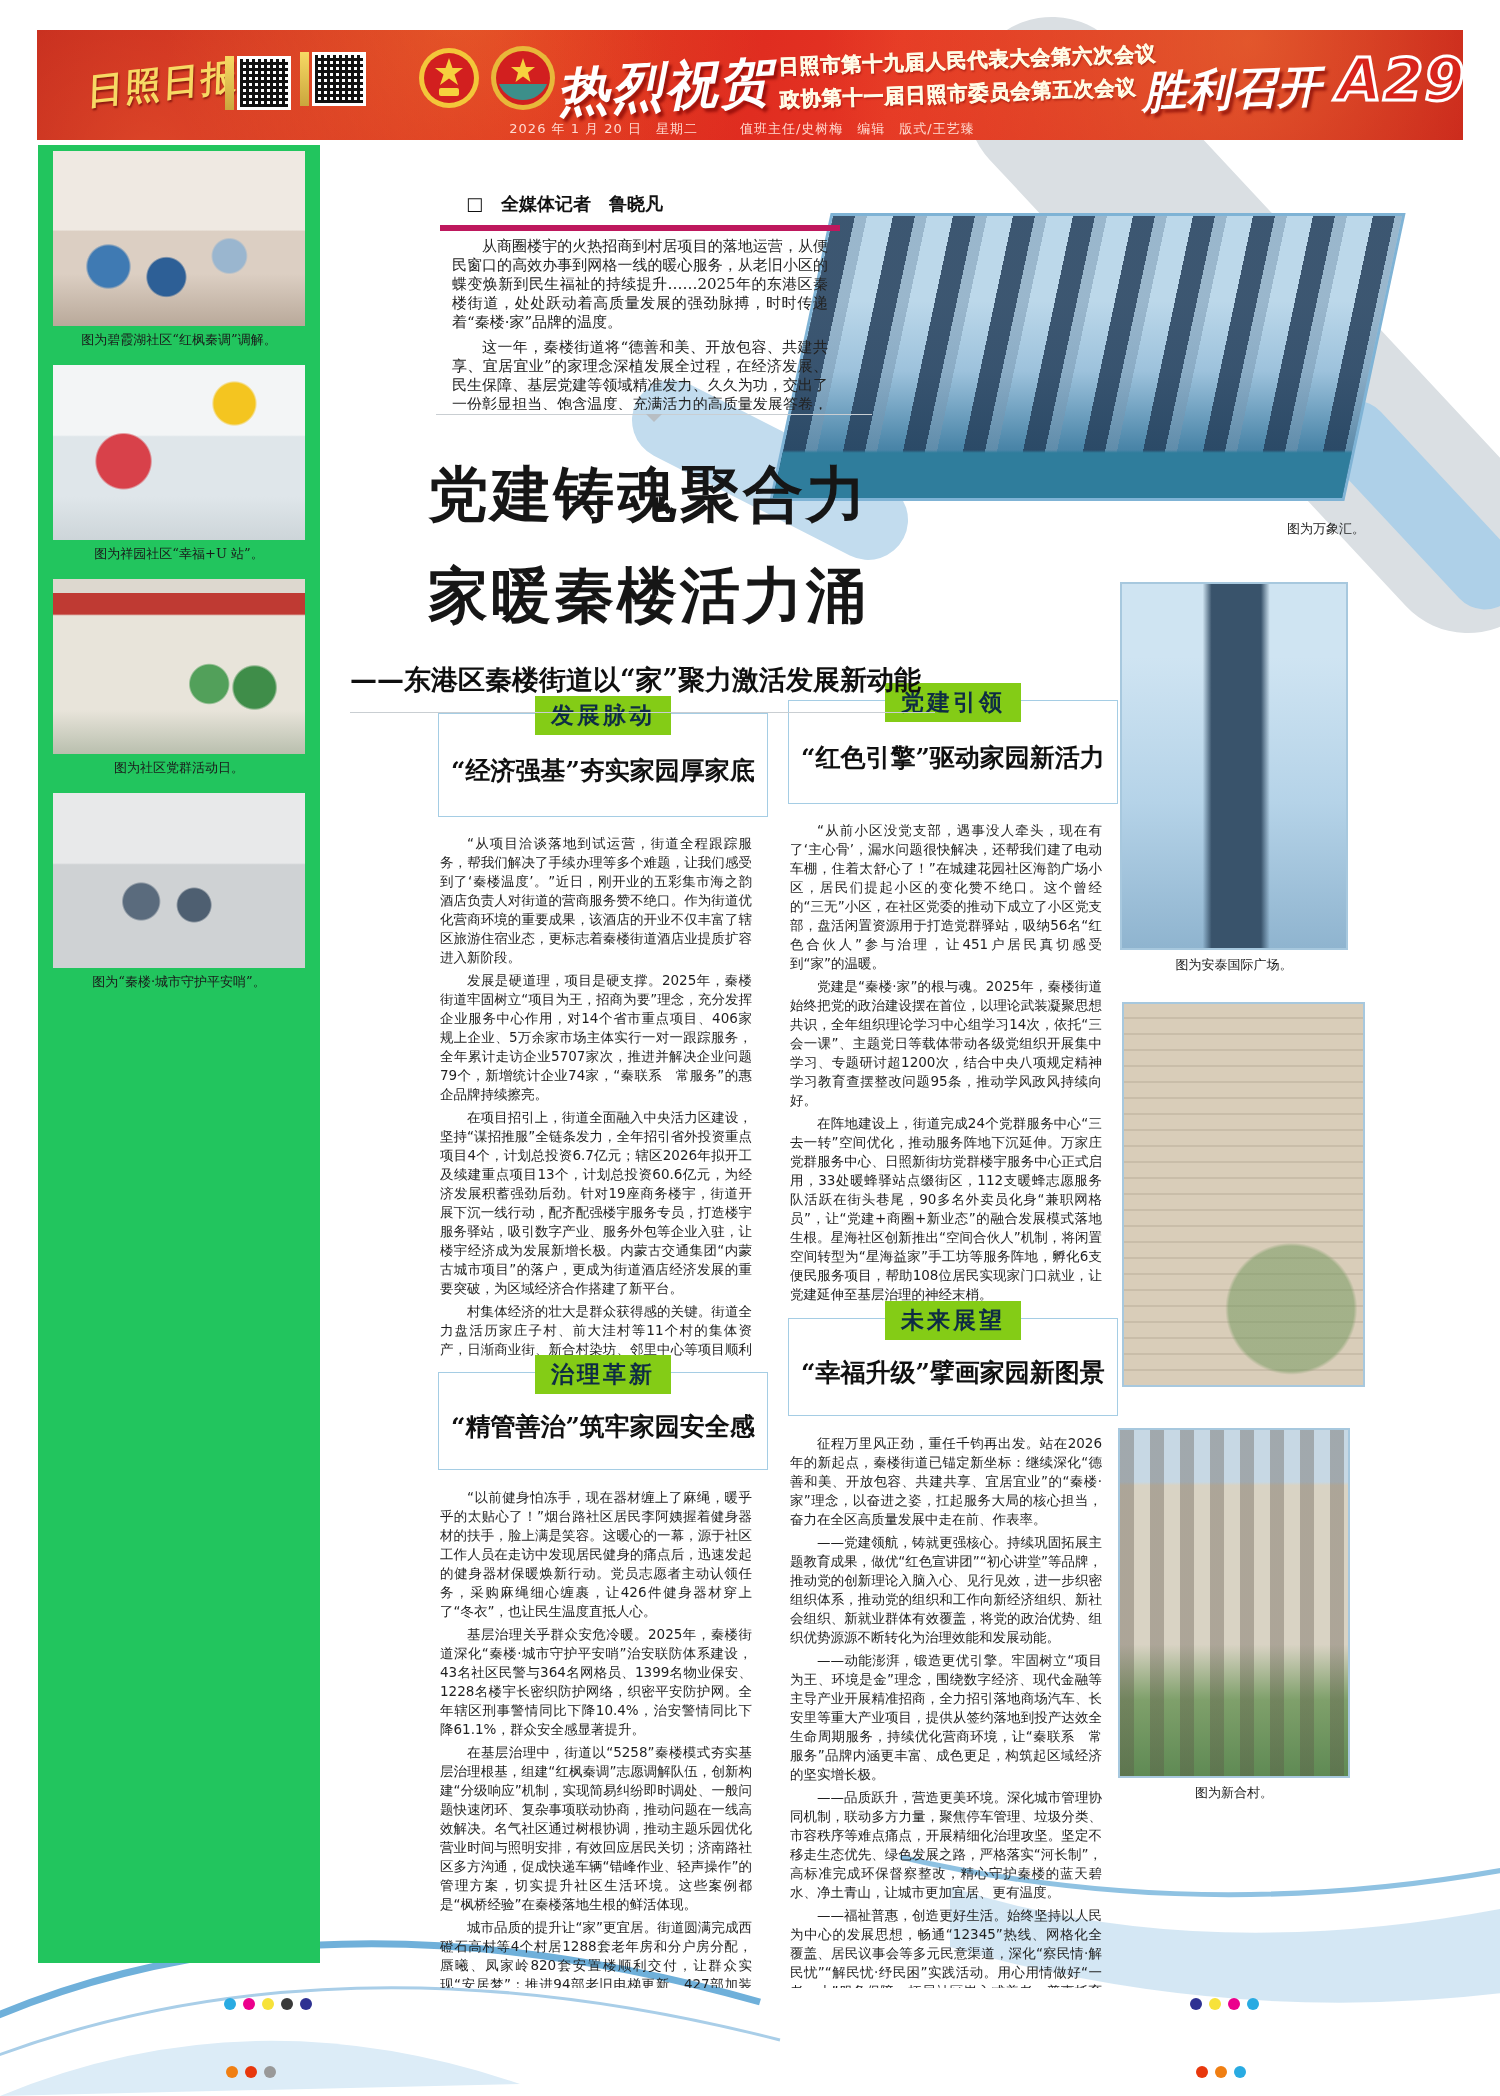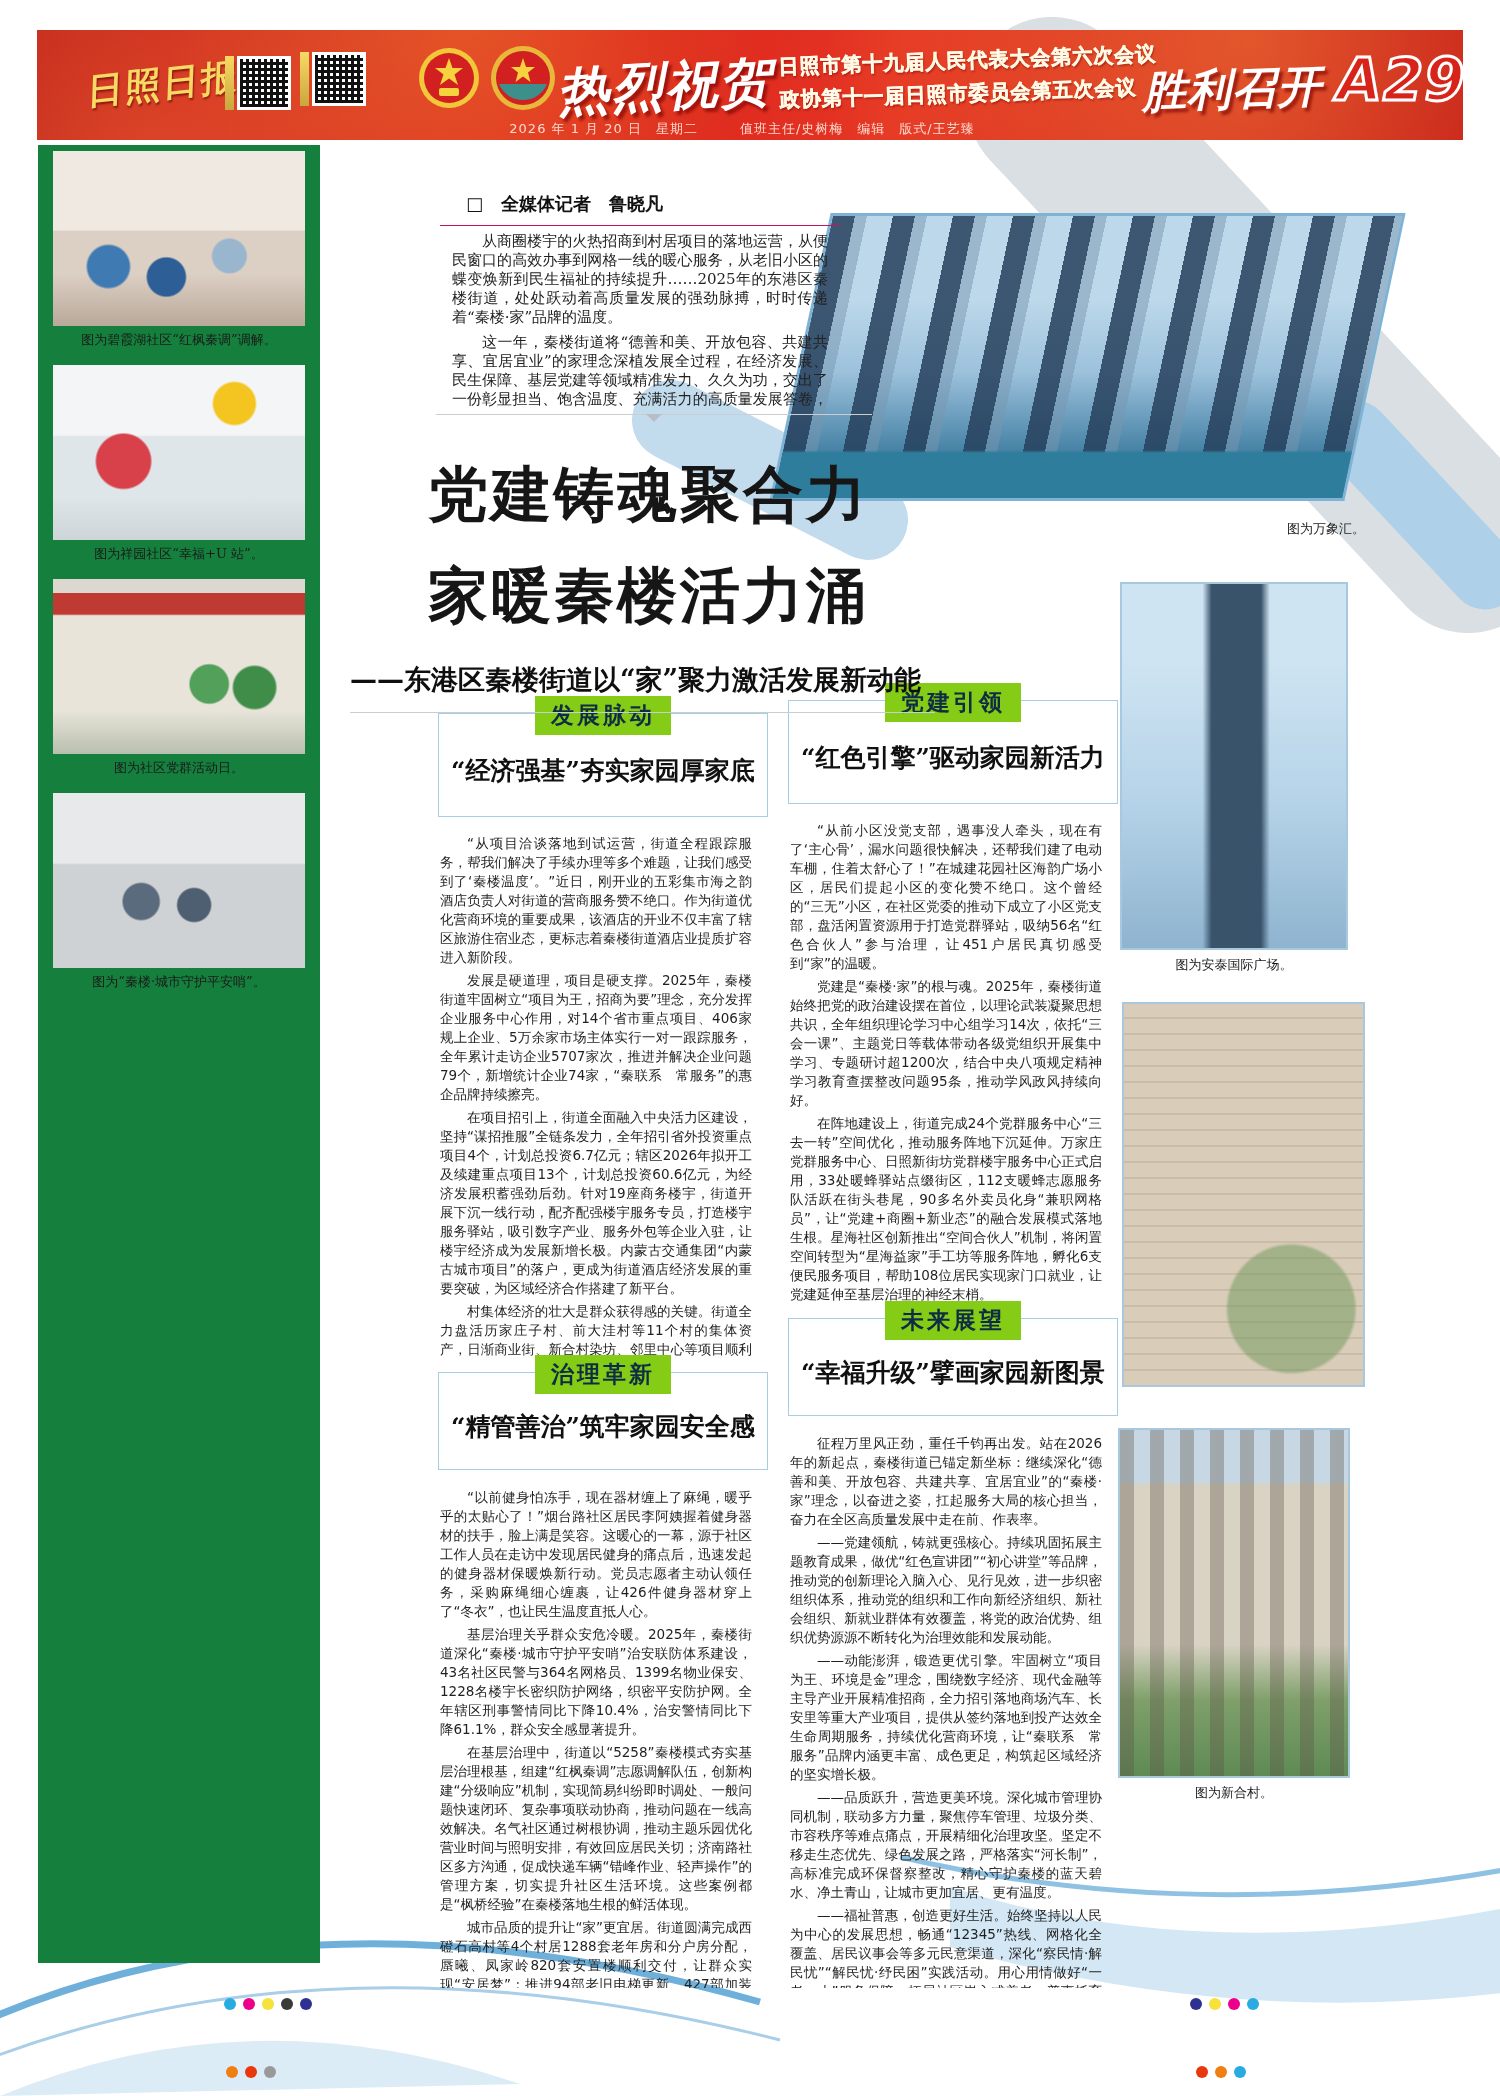--- a/index.html
+++ b/index.html
@@ -41,21 +41,21 @@
   .meeting{left:742px;top:14px;line-height:33px;font-size:20px;font-weight:bold;color:#fdf0a8;
       -webkit-text-stroke:.6px #fffbe8;letter-spacing:1px;transform:rotate(-2deg);
       text-shadow:1px 2px 2px rgba(120,0,0,.5);}
   .victory{left:1105px;top:30px;font-size:44px;font-weight:bold;color:#fff;font-style:italic;
       letter-spacing:1px;transform:rotate(-2deg);text-shadow:3px 4px 3px rgba(120,0,0,.65);}
   .pageno{left:1300px;top:16px;font-size:58px;font-weight:bold;font-style:italic;color:#d8231b;
       -webkit-text-stroke:3px #fff;letter-spacing:1px;}
   .dateline{left:395px;top:90px;width:620px;text-align:center;font-size:13px;color:#ffd9cf;letter-spacing:1px;}
 
   
-  .rail{left:38px;top:145px;width:282px;height:1818px;background:#15803d;z-index:2;padding-top:6px;box-sizing:border-box;}
+  .rail{left:38px;top:145px;width:282px;height:1818px;background:#22c55e;z-index:2;padding-top:6px;box-sizing:border-box;}
   .rail figure{width:252px;margin:0 auto 16px;padding:0;}
   .ph{width:252px;height:175px;}
   .rail figcaption{margin-top:5px;font-size:13px;color:#1a1a1a;text-align:center;
       font-family:"DejaVu Serif","Liberation Serif",serif;}
   .ph1{background:
       radial-gradient(circle at 22% 66%, #3f7ab3 0 9%, transparent 10%),
       radial-gradient(circle at 45% 72%, #2d5f96 0 10%, transparent 11%),
       radial-gradient(circle at 70% 60%, #9ab6cf 0 8%, transparent 9%),
       linear-gradient(180deg,#efe9e2 0 45%,#dccfc3 46% 70%,#b9a99a 100%);}
   .ph2{background:
@@ -75,21 +75,21 @@
       radial-gradient(circle at 80% 62%, #3f8d49 0 9%, transparent 10%),
       linear-gradient(180deg,#ddd8cf 0 8%,#bf3a33 8% 20%,#e8e4da 21% 75%,#b9bfae 100%);}
   .ph6{background:
       radial-gradient(circle at 35% 62%, #5a6b7d 0 9%, transparent 10%),
       radial-gradient(circle at 56% 64%, #4e5f71 0 9%, transparent 10%),
       linear-gradient(180deg,#e8e9ea 0 40%,#cfd2d4 41% 100%);}
 
   
   .intro{left:440px;top:192px;width:400px;height:218px;overflow:hidden;z-index:2;}
   .byline{width:420px;font-size:18px;font-weight:bold;color:#111;padding:0 0 9px 26px;
-      border-bottom:1px solid #be185d;box-sizing:border-box;
+      border-bottom:6px solid #be185d;box-sizing:border-box;
       font-family:"DejaVu Serif","Liberation Serif",serif;}
   .intro p{margin:6px 12px 0;font-size:15px;line-height:19px;text-align:justify;text-indent:2em;
       color:#222;font-family:"DejaVu Serif","Liberation Serif",serif;}
   .divider{left:436px;top:414px;width:436px;border-top:1px solid #c9ced2;z-index:2;}
   .divider .tri{position:absolute;left:50%;top:-1px;margin-left:-8px;width:0;height:0;
       border:8px solid transparent;border-top-color:#b8bec3;}
 
   
   .headline{left:428px;top:444px;z-index:3;}
   .headline span{display:block;font-size:60px;line-height:101px;font-weight:bold;

